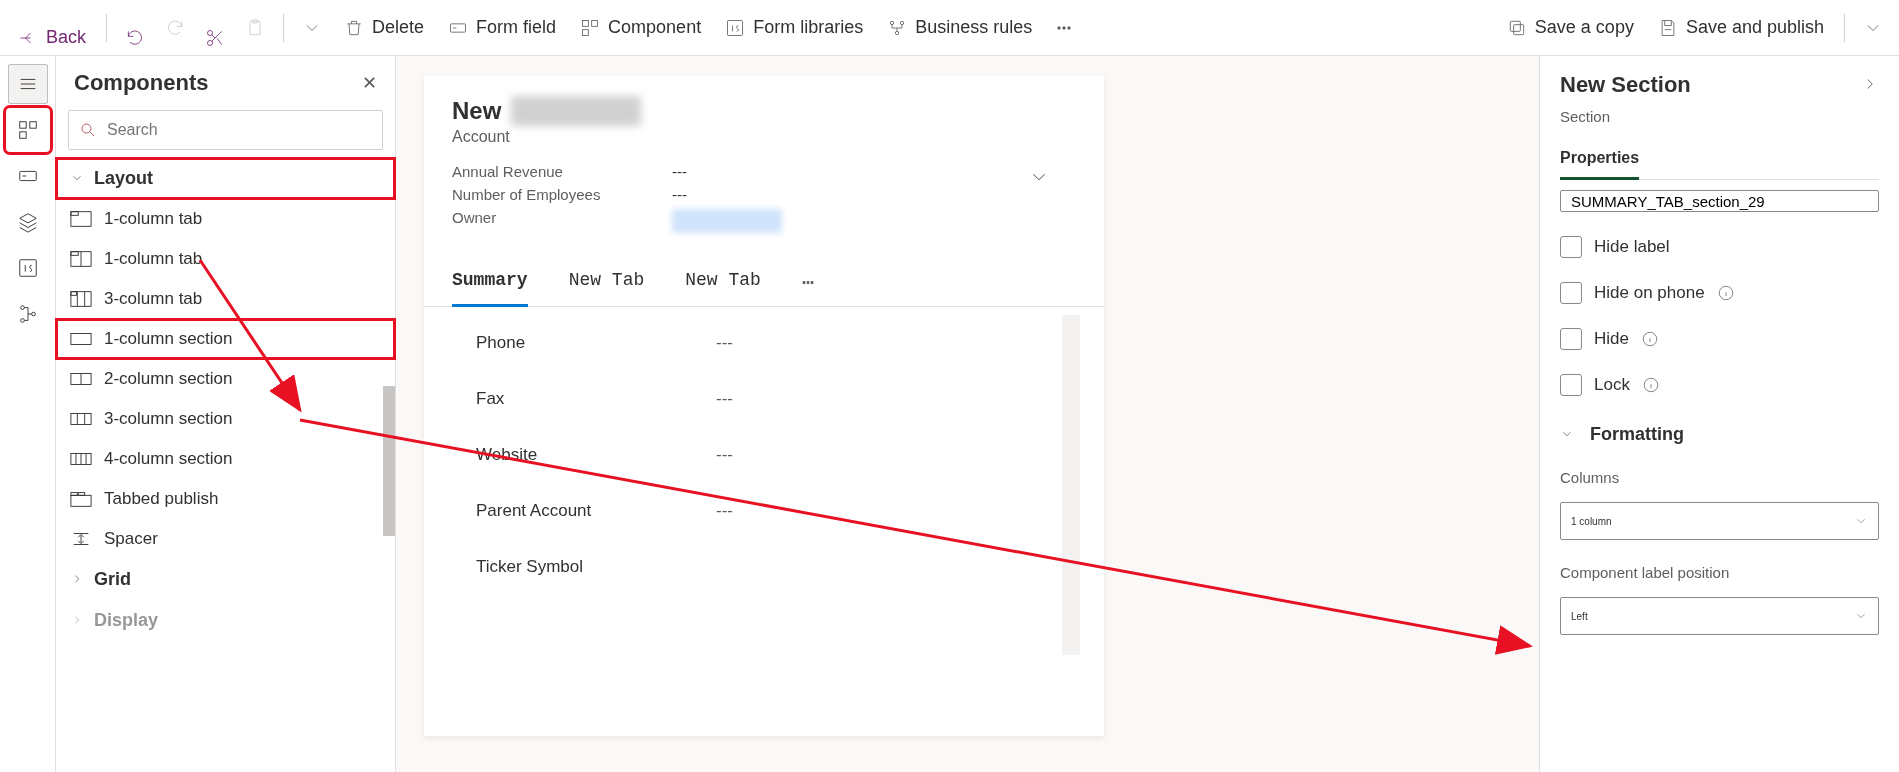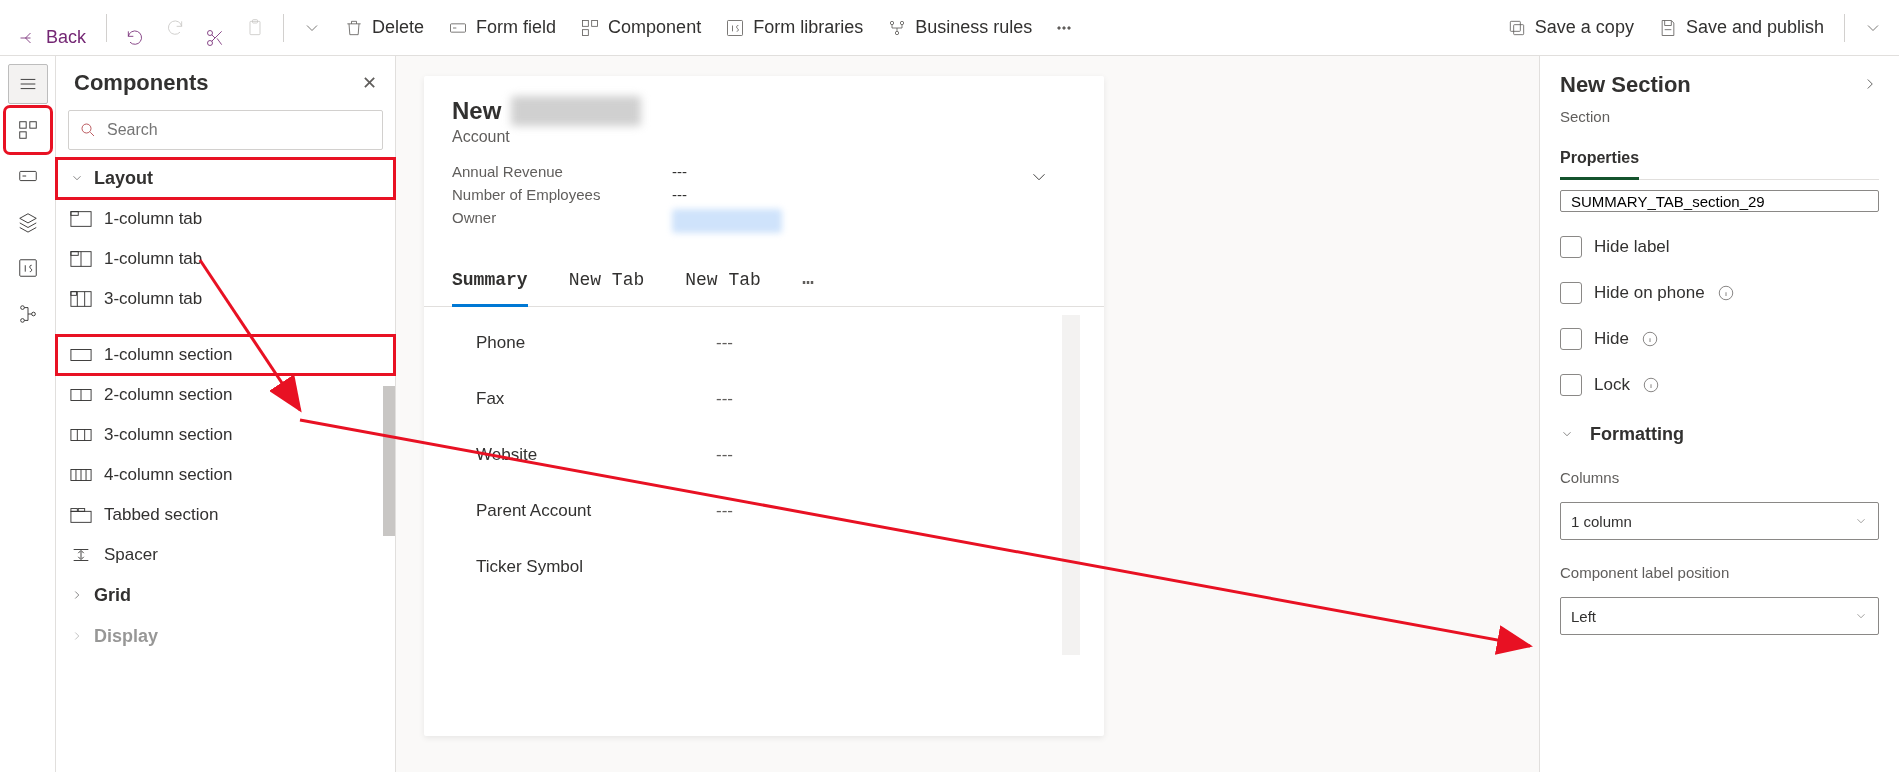--- a/index.html
+++ b/index.html
@@ -116,21 +116,21 @@
 .chev svg { width: 14px; height: 14px; stroke: #323130; fill: none; }
 .comp-list { display: flex; flex-direction: column; }
 .comp-item {
   display: flex;
   align-items: center;
   gap: 12px;
   padding: 10px 14px 10px 14px;
   font-size: 17px;
   cursor: pointer;
 }
-.comp-item.highlight { outline: 3px solid #e81123; outline-offset: -2px; margin-top: 16px; }
+.comp-item.highlight { outline: 3px solid #e81123; outline-offset: -2px; }
 .ci-icon { width: 22px; height: 18px; display: inline-flex; }
 .ci-icon svg { width: 22px; height: 18px; stroke: #323130; fill: none; }
 .scroll-ind {
   position: absolute;
   right: 0;
   top: 330px;
   width: 12px;
   height: 150px;
   background: #c8c6c4;
 }
@@ -277,21 +277,21 @@
 }
 .prop-label { font-size: 15px; color: #605e5c; margin-top: 14px; }
 .select-box {
   border: 1px solid #8a8886;
   border-radius: 2px;
   height: 38px;
   display: flex;
   align-items: center;
   justify-content: space-between;
   padding: 0 10px;
-  font-size: 15px;
+  font-size: 10px;
   margin-top: 6px;
   cursor: pointer;
 }
 .select-box svg { width: 14px; height: 14px; stroke: #605e5c; fill: none; }
 
 
 .arrow-svg {
   position: absolute;
   left: 0; top: 0;
   width: 1899px;
@@ -568,21 +568,21 @@
         <span>4-column section</span>
       </div>
       <div class="comp-item">
         <span class="ci-icon">
             <svg viewBox="0 0 24 18">
               <rect x="1" y="5" width="22" height="12"></rect>
               <rect x="1" y="2" width="7" height="3"></rect>
               <rect x="9" y="2" width="7" height="3"></rect>
             </svg>
           </span>
-        <span>Tabbed section</span>
+        <span>Tabbed publish</span>
       </div>
       <div class="comp-item">
         <span class="ci-icon">
             <svg viewBox="0 0 24 18">
               <path d="M4 3h16M4 15h16M12 5v8M9 7l3-3 3 3M9 11l3 3 3-3"></path>
             </svg>
           </span>
         <span>Spacer</span>
       </div>
     </div>

